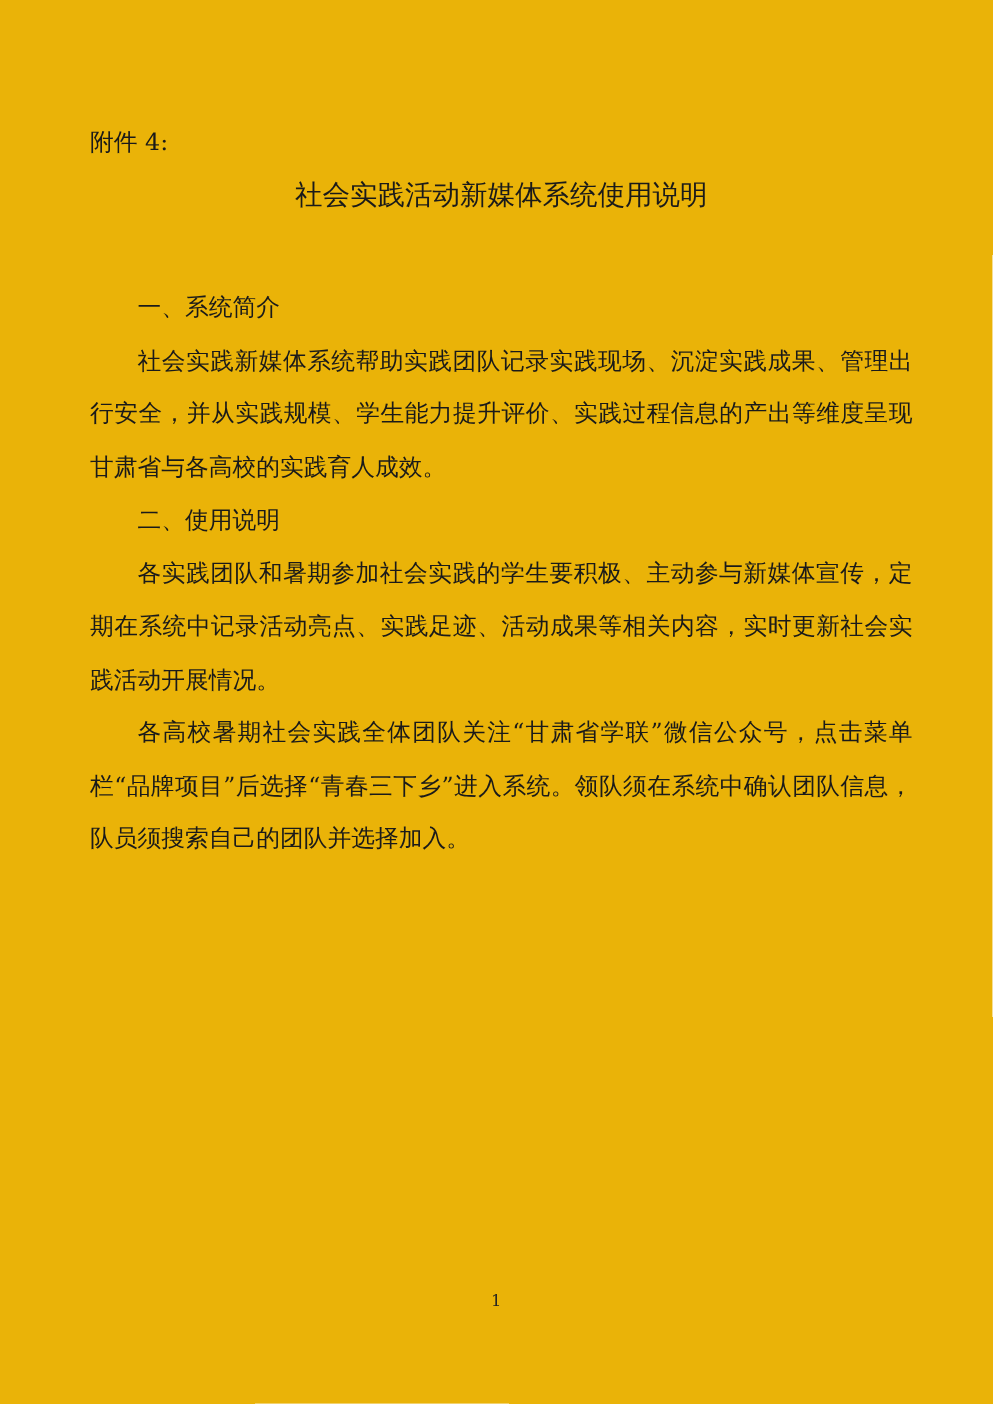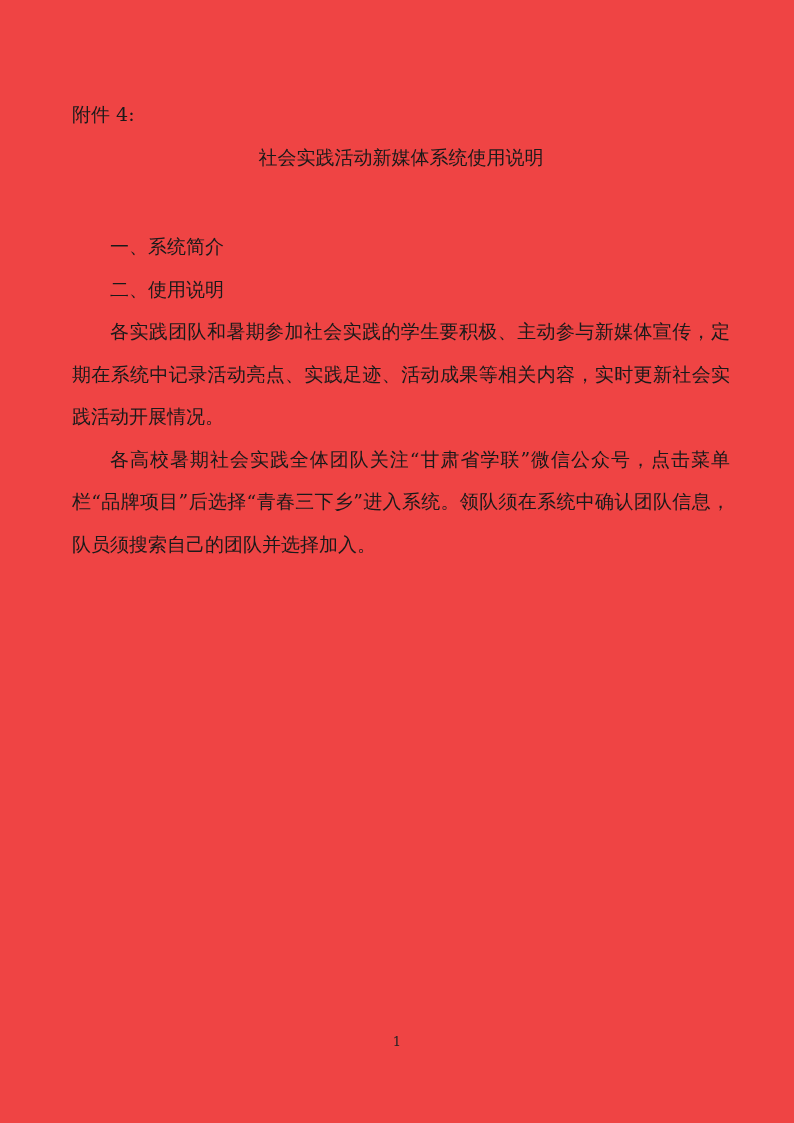--- a/index.html
+++ b/index.html
@@ -4,40 +4,40 @@
 <style>
   html, body {
     margin: 0;
     padding: 0;
     background: #ffffff;
   }
   .page {
     position: relative;
     width: 794px;
     height: 1123px;
-    background: #ef4444;
+    background: #eab308;
     overflow: hidden;
     font-family: "DejaVu Serif", serif;
     color: #1a1a1a;
   }
   .content {
     position: absolute;
     top: 93px;
     left: 72px;
     width: 658px;
     font-size: 19px;
     line-height: 42.5px;
     -webkit-font-smoothing: antialiased;
   }
   .attachment {
     text-align: left;
   }
   .doc-title {
     text-align: center;
-    font-size: 19px;
+    font-size: 22px;
     font-weight: normal;
     margin: 0 0 47px 0;
   }
   .para {
     margin: 0;
     text-indent: 2em;
     text-align: justify;
     text-justify: inter-ideograph;
   }
   .para.heading {
@@ -55,18 +55,19 @@
   }
 </style>
 </head>
 <body>
 
 <div class="page">
   <div class="content">
     <div class="attachment">附件 4:</div>
     <h1 class="doc-title">社会实践活动新媒体系统使用说明</h1>
     <p class="para heading">一、系统简介</p>
+    <p class="para">社会实践新媒体系统帮助实践团队记录实践现场、沉淀实践成果、管理出行安全，并从实践规模、学生能力提升评价、实践过程信息的产出等维度呈现甘肃省与各高校的实践育人成效。</p>
     <p class="para heading">二、使用说明</p>
     <p class="para">各实践团队和暑期参加社会实践的学生要积极、主动参与新媒体宣传，定期在系统中记录活动亮点、实践足迹、活动成果等相关内容，实时更新社会实践活动开展情况。</p>
     <p class="para">各高校暑期社会实践全体团队关注“甘肃省学联”微信公众号，点击菜单栏“品牌项目”后选择“青春三下乡”进入系统。领队须在系统中确认团队信息，队员须搜索自己的团队并选择加入。</p>
   </div>
   <div class="page-footer">1</div>
 </div>
 
 </body></html>

